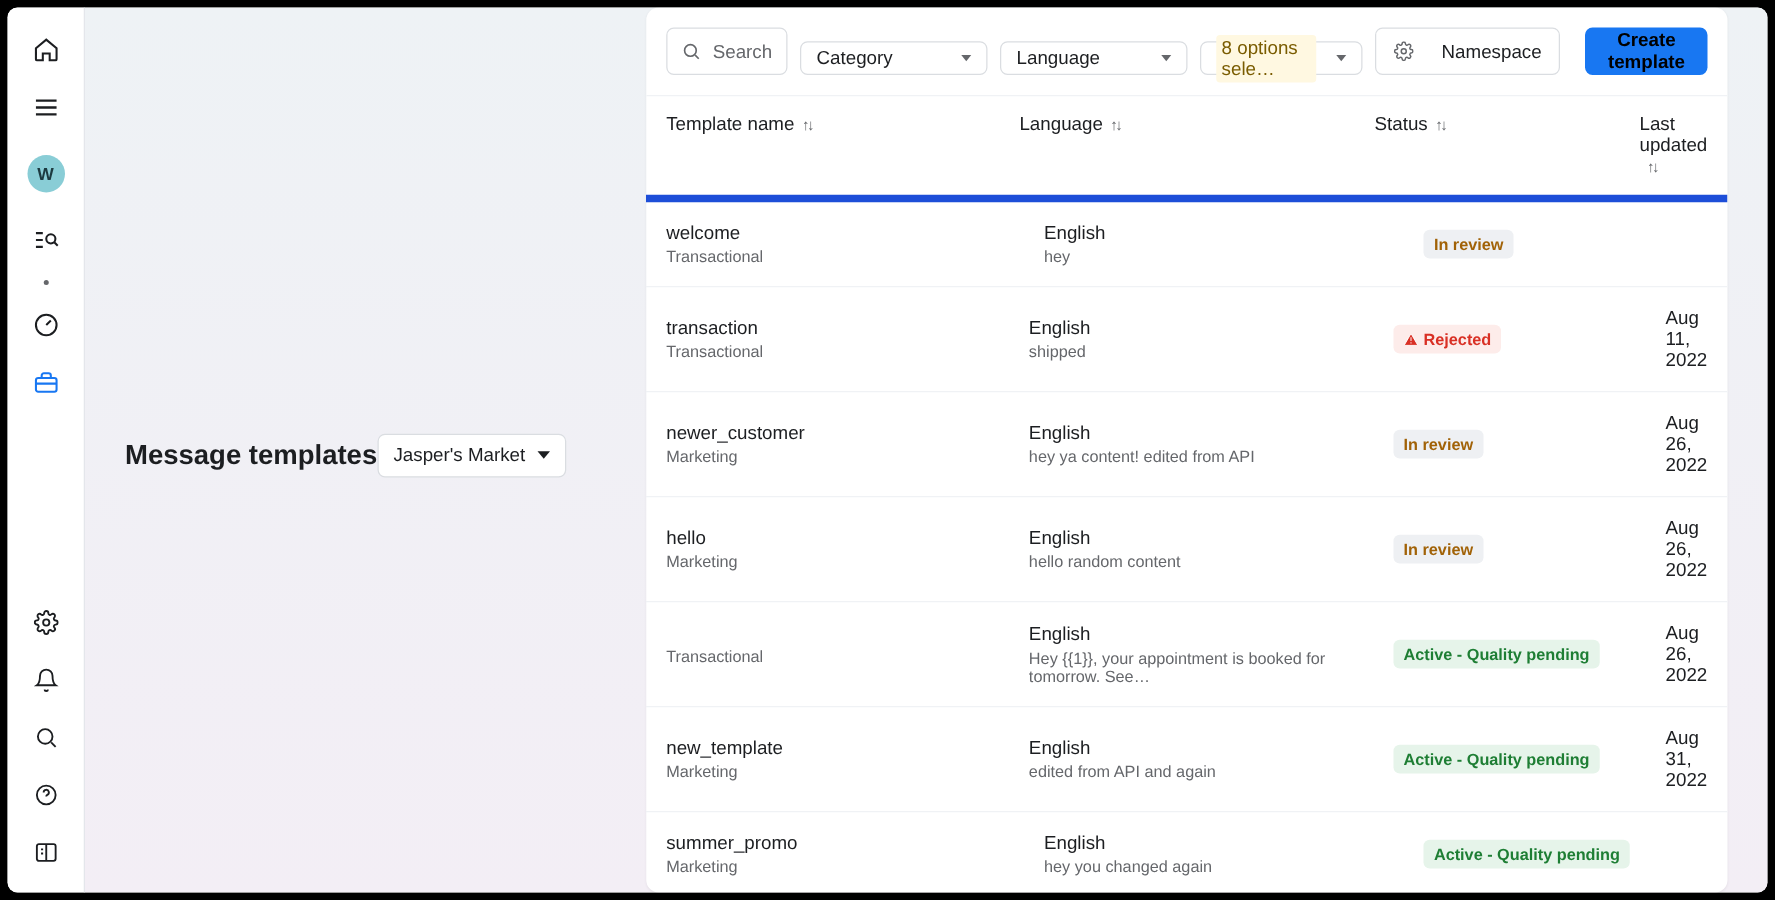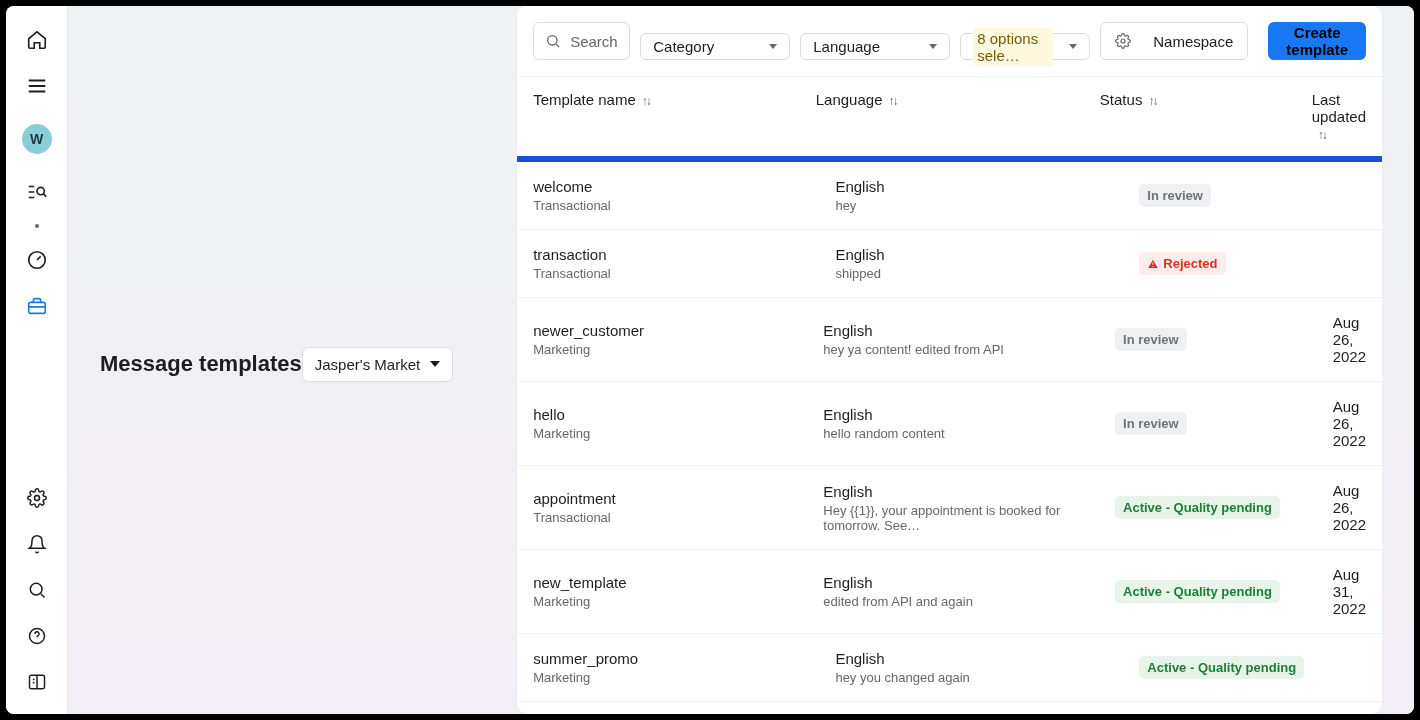--- a/index.html
+++ b/index.html
@@ -31,21 +31,21 @@
 .table-header { display: flex; padding: 14px 16px; border-bottom: 6px solid #1d4ed8; font-size: 15px; font-weight: 400; color: #1c1e21; }
 .col-name { width: 360px; }
 .col-lang { width: 362px; }
 .col-status { width: 270px; }
 .col-updated { flex: 1; }
 .sort-icon { display: inline-block; margin-left: 6px; color: #65676b; font-size: 12px; letter-spacing: -2px; }
 .row { display: flex; padding: 16px; border-bottom: 1px solid #f0f2f5; align-items: center; }
 .row .primary { font-size: 15px; color: #1c1e21; }
 .row .secondary { font-size: 13px; color: #65676b; margin-top: 3px; }
 .badge { display: inline-block; padding: 4px 8px; border-radius: 5px; font-size: 13px; font-weight: 600; }
-.badge.inreview { background: #eef0f3; color: #737373; }
+.badge.inreview { background: #eef0f3; color: #a16207; }
 .badge.rejected { background: #fdecea; color: #d93025; display: inline-flex; align-items: center; gap: 4px; }
 .badge.active { background: #e6f4ea; color: #1e7e34; }
 .caret-down { width: 0; height: 0; border-left: 5px solid transparent; border-right: 5px solid transparent; border-top: 6px solid #1c1e21; }
 .caret-down.small { border-left: 4px solid transparent; border-right: 4px solid transparent; border-top: 5px solid #65676b; }
 svg { display: block; }
 </style>
 </head>
 <body>
 
 <div class="frame">
@@ -189,20 +189,23 @@
               <div class="col-lang">
                 <div class="primary">English</div>
                 <div class="secondary">shipped</div>
               </div>
               <div class="col-status"><span class="badge rejected">
                   <svg width="12" height="12" viewBox="0 0 24 24" fill="#d93025">
                     <path d="M12 2 1 21h22L12 2zm0 6v6m0 2v2" stroke="#fff" stroke-width="1.5"></path>
                   </svg>
                   <span>Rejected</span>
                 </span></div>
+              <div class="col-updated">
+                <div class="primary">Aug 11, 2022</div>
+              </div>
             </div>
             <div class="row">
               <div class="col-name">
                 <div class="primary">newer_customer</div>
                 <div class="secondary">Marketing</div>
               </div>
               <div class="col-lang">
                 <div class="primary">English</div>
                 <div class="secondary">hey ya content! edited from API</div>
               </div>
@@ -220,21 +223,20 @@
                 <div class="primary">English</div>
                 <div class="secondary">hello random content</div>
               </div>
               <div class="col-status"><span class="badge inreview">In review</span></div>
               <div class="col-updated">
                 <div class="primary">Aug 26, 2022</div>
               </div>
             </div>
             <div class="row">
               <div class="col-name">
-                <div class="primary">appointment</div>
                 <div class="secondary">Transactional</div>
               </div>
               <div class="col-lang">
                 <div class="primary">English</div>
                 <div class="secondary">Hey {{1}}, your appointment is booked for tomorrow. See…</div>
               </div>
               <div class="col-status"><span class="badge active">Active - Quality pending</span></div>
               <div class="col-updated">
                 <div class="primary">Aug 26, 2022</div>
               </div>

